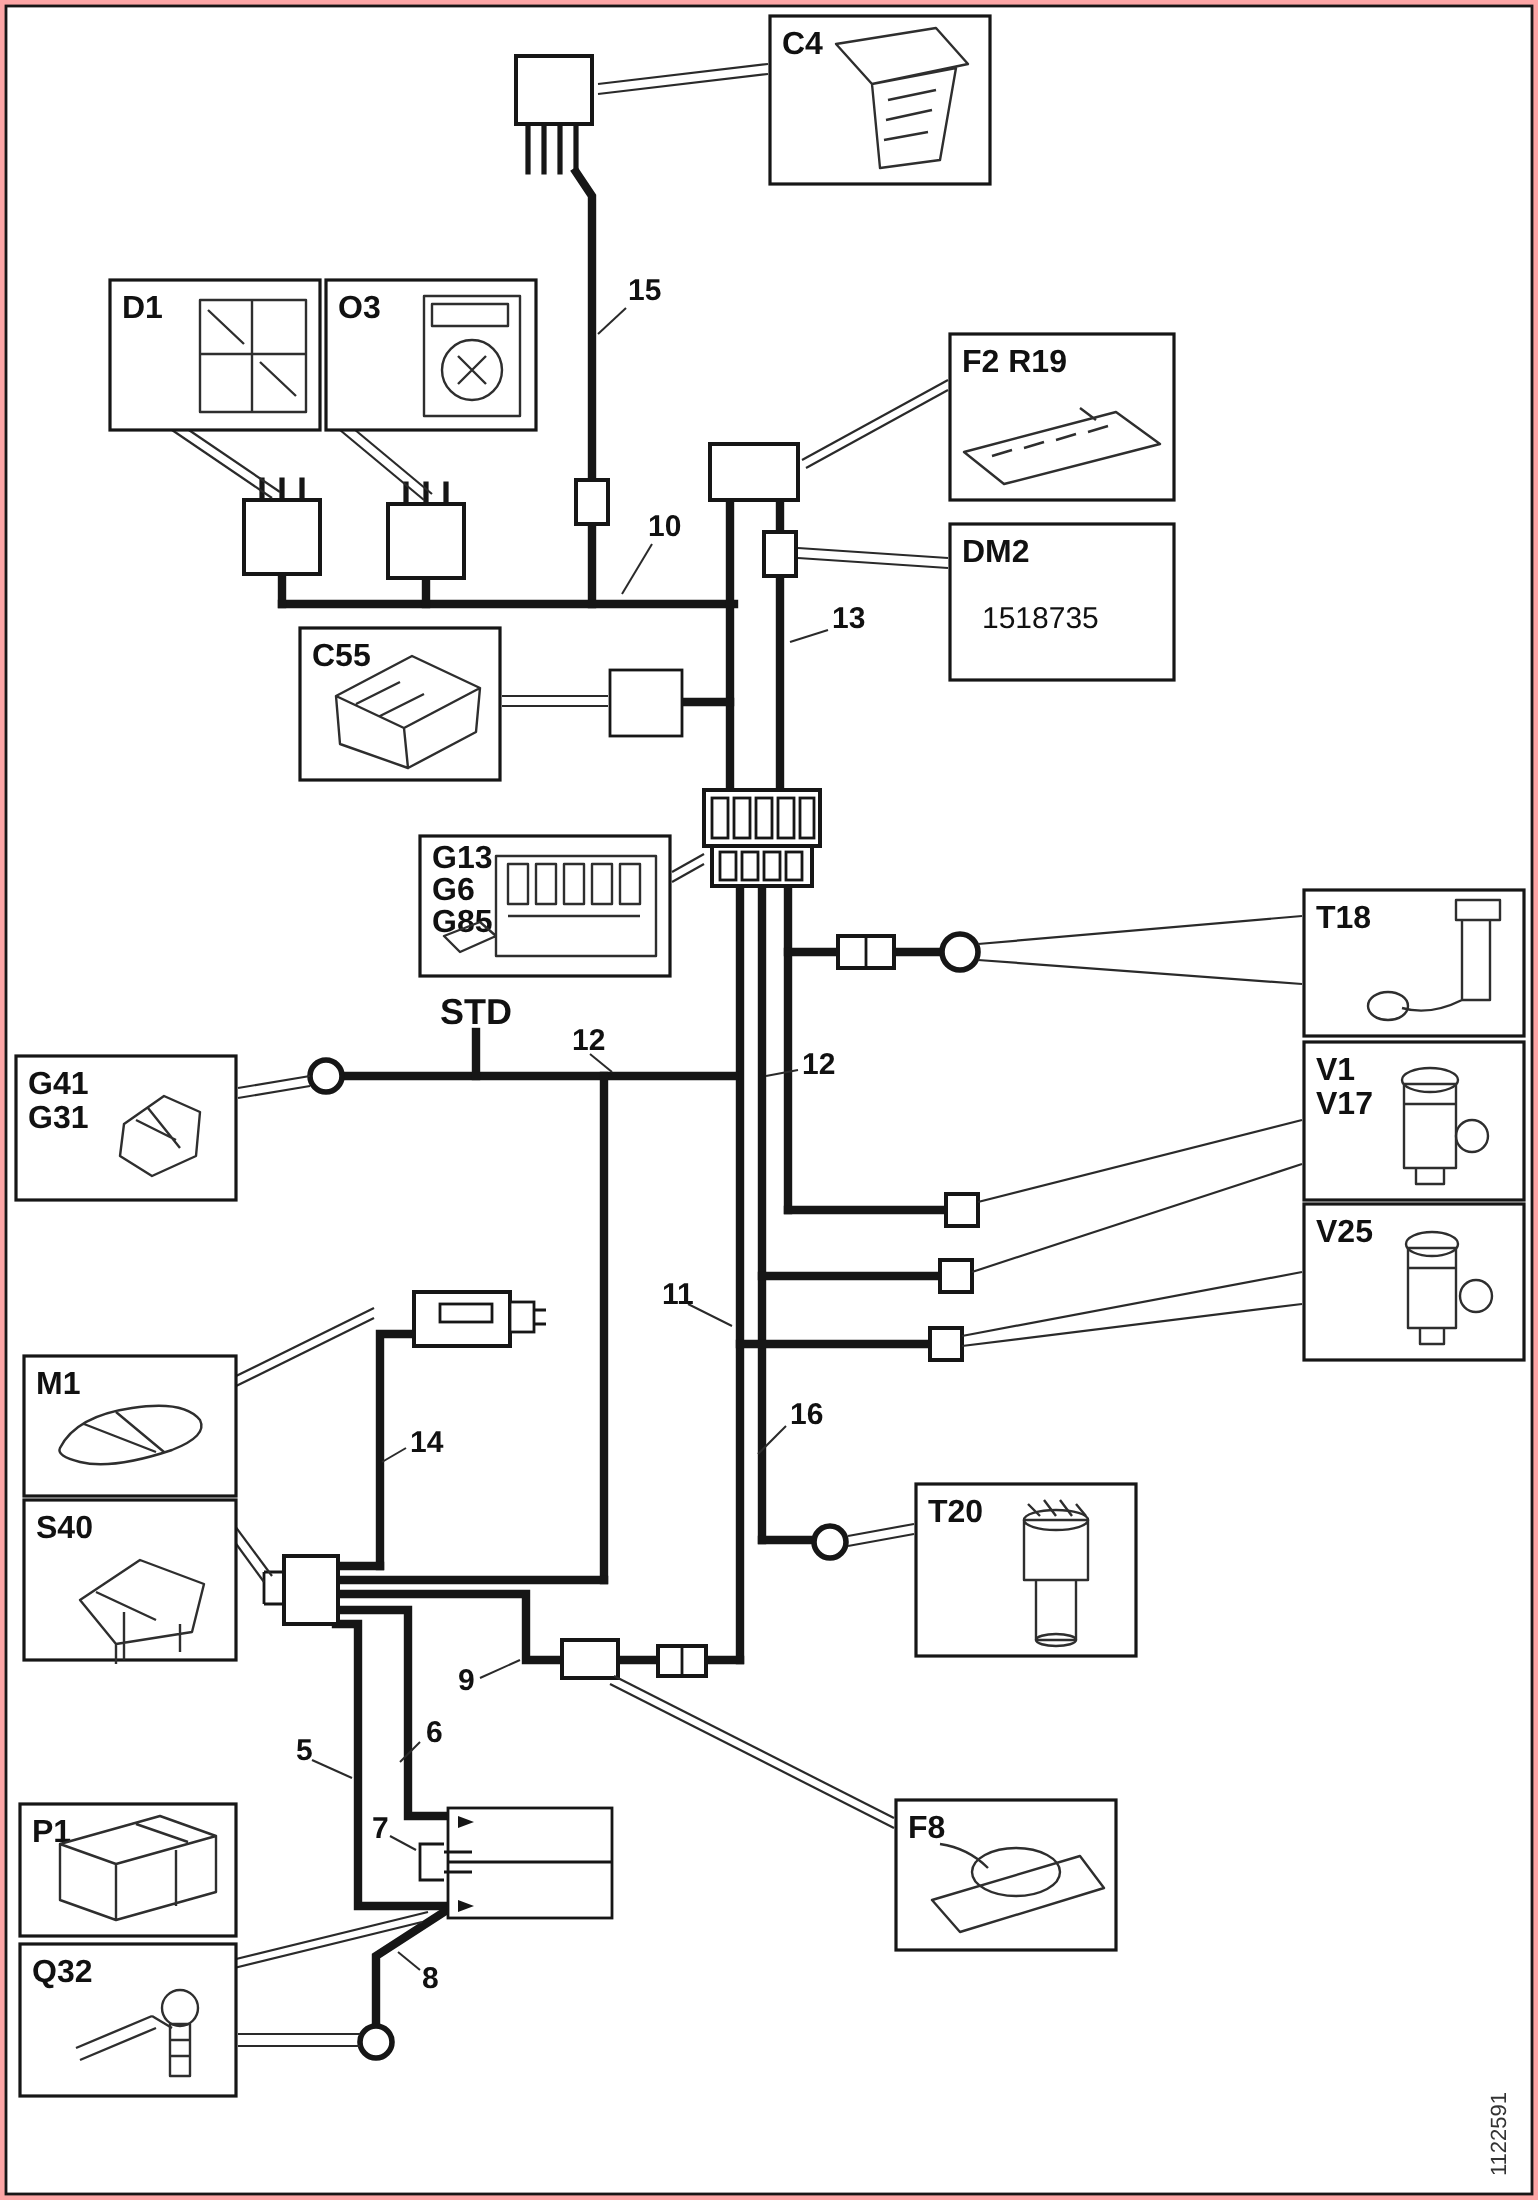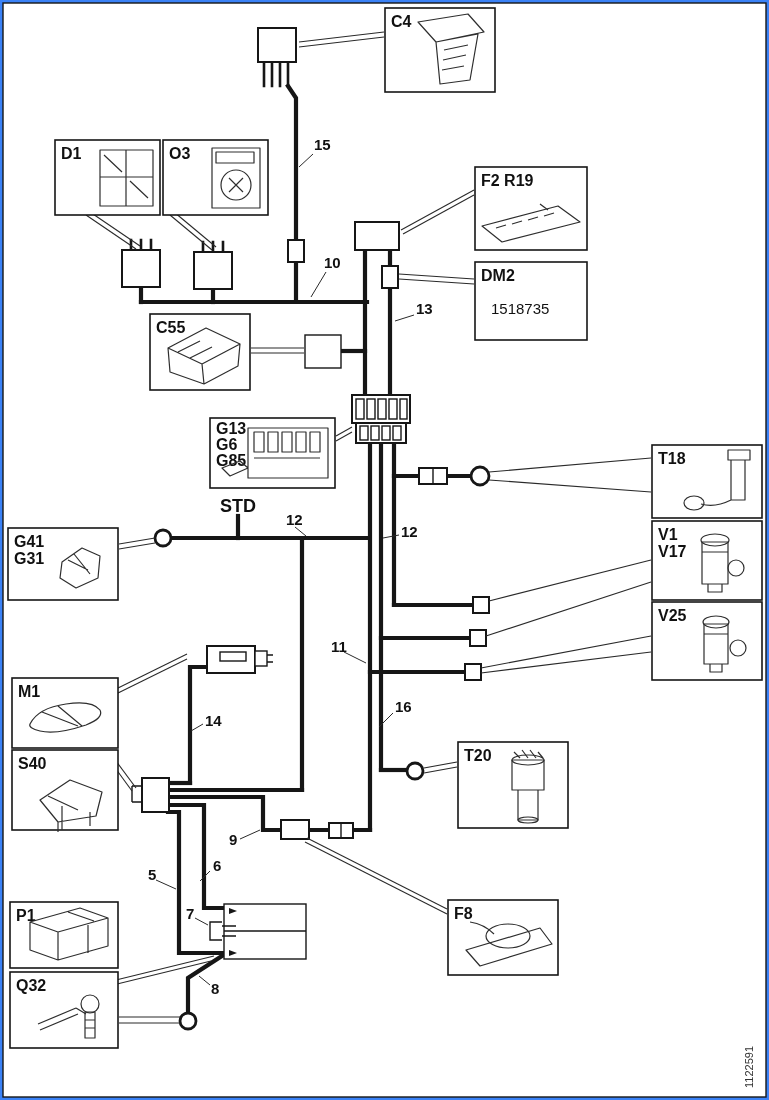--- a/index.html
+++ b/index.html
@@ -1,16 +1,16 @@
 <!DOCTYPE html>
 <html><head>
 <meta charset="utf-8">
 <style>
   html,body{margin:0;padding:0;background:#e8e8e8;}
-  .page{position:relative;width:769px;height:1100px;background:#3b82f6;margin:0 auto;
+  .page{position:relative;width:769px;height:1100px;background:#fca5a5;margin:0 auto;
         font-family:"Liberation Sans",sans-serif;}
   svg{display:block}
   .wire{stroke:#161616;stroke-width:4.2;fill:none;stroke-linecap:square}
   .pin{stroke:#161616;stroke-width:2.6;fill:none;stroke-linecap:square}
   .leader{stroke:#2a2a2a;stroke-width:1.1;fill:none}
   .numleader{stroke:#2a2a2a;stroke-width:1;fill:none}
   .box{fill:#ffffff;stroke:#161616;stroke-width:1.6}
   .conn{fill:#ffffff;stroke:#161616;stroke-width:2}
   .conn-thin{fill:#ffffff;stroke:#161616;stroke-width:1.4}
   .circ{fill:#ffffff;stroke:#161616;stroke-width:2.8}

